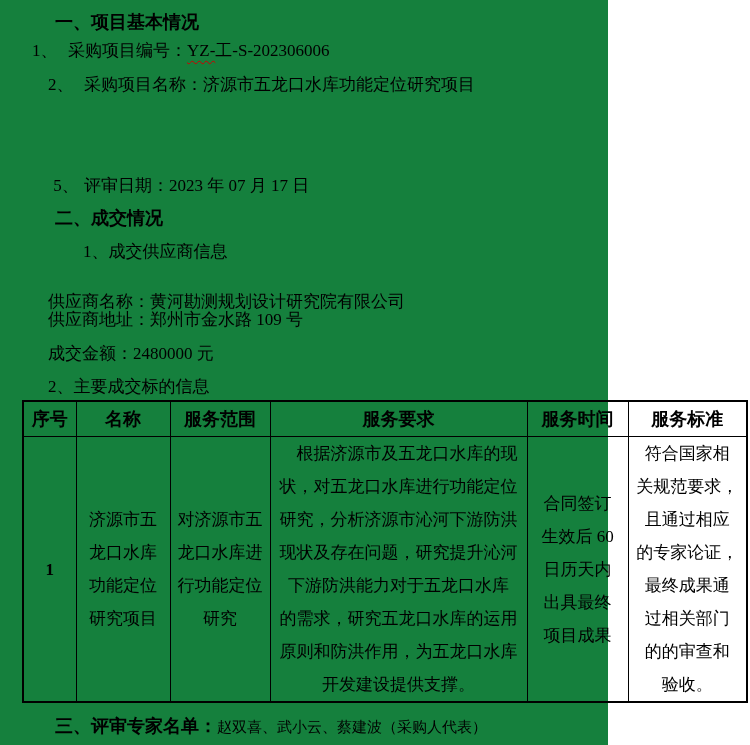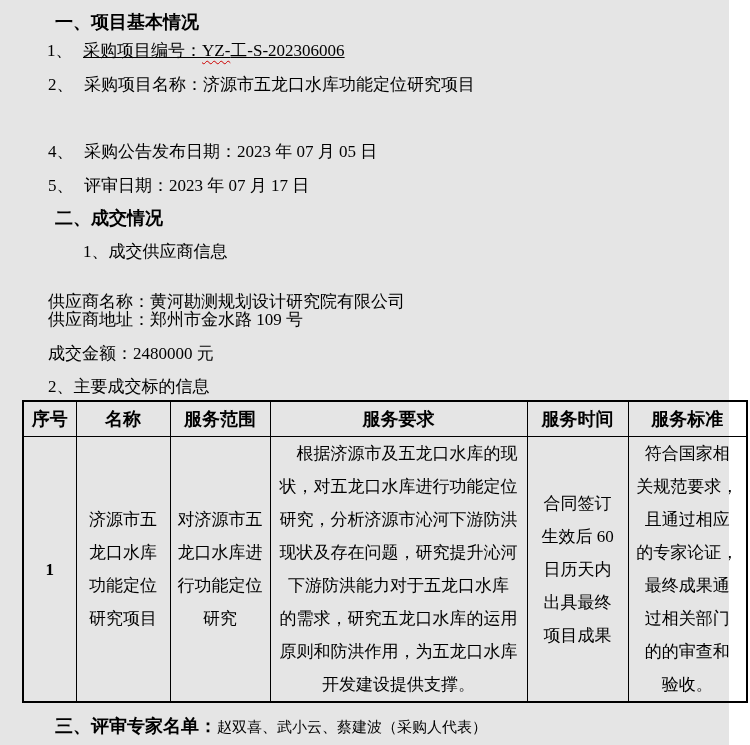--- a/index.html
+++ b/index.html
@@ -3,21 +3,21 @@
 <meta charset="utf-8">
 <style>
   html,body{margin:0;padding:0;background:#ffffff;}
   body{
     width:750px;height:745px;
     font-family:"Liberation Serif","DejaVu Serif",serif;
     color:#000;
     position:relative;
     overflow:hidden;
   }
-  .doc{position:relative;width:729px;height:745px;background:#e5e5e5;}
+  .doc{position:relative;width:608px;height:745px;background:#15803d;}
   .line{position:absolute;line-height:21px;font-size:17px;white-space:nowrap;}
   .heading{font-weight:700;font-size:18px;}
   .num{display:inline-block;width:36px;}
   .wavy{
     text-decoration-line:underline;
     text-decoration-style:wavy;
     text-decoration-color:#cc0000;
     text-decoration-thickness:1px;
     text-underline-offset:4px;
   }
@@ -44,34 +44,31 @@
   .bold-inline{font-weight:700;font-size:18px;}
   .normal-inline{font-weight:400;font-size:15px;}
 </style>
 </head>
 <body>
 
 <div class="doc">
 
   <div class="line heading" style="top:12px;left:55px;">一、项目基本情况</div>
 
-  <div class="line" style="top:40px;left:47px;text-decoration:underline;">
+  <div class="line" style="top:40px;left:32px;">
     <span class="num">1、</span><span>采购项目编号：</span><span class="wavy">YZ-</span><span>工-S-202306006</span>
   </div>
 
   <div class="line" style="top:74px;left:48px;">
     <span class="num">2、</span><span>采购项目名称：济源市五龙口水库功能定位研究项目</span>
   </div>
 
 
-  <div class="line" style="top:141px;left:48px;">
-    <span class="num">4、</span><span>采购公告发布日期：2023 年 07 月 05 日</span>
-  </div>
 
-  <div class="line" style="top:175px;left:48px;">
+  <div class="line" style="top:175px;left:48px;text-align:center;">
     <span class="num">5、</span><span>评审日期：2023 年 07 月 17 日</span>
   </div>
 
   <div class="line heading" style="top:208px;left:55px;">二、成交情况</div>
 
   <div class="line" style="top:241px;left:48px;margin-left:35px;">1、成交供应商信息</div>
 
   <div class="line" style="top:275px;left:48px;margin-top:16px;">供应商名称：黄河勘测规划设计研究院有限公司</div>
 
   <div class="line" style="top:309px;left:48px;">供应商地址：郑州市金水路 109 号</div>

